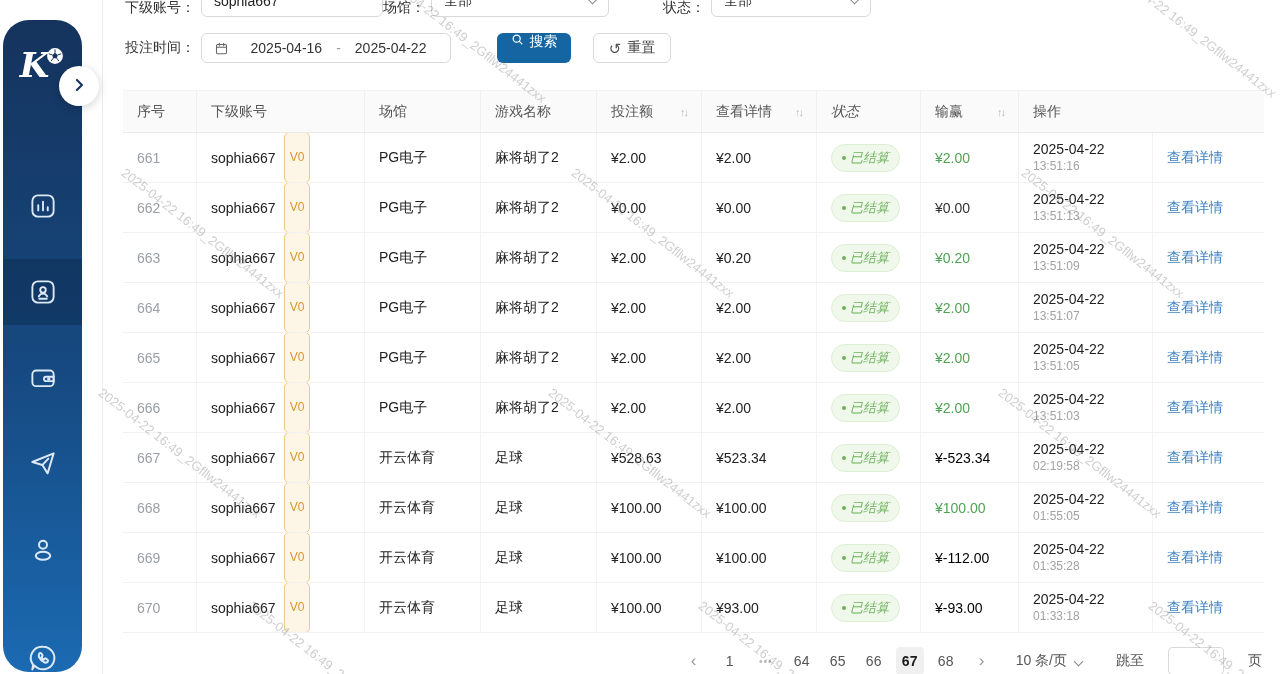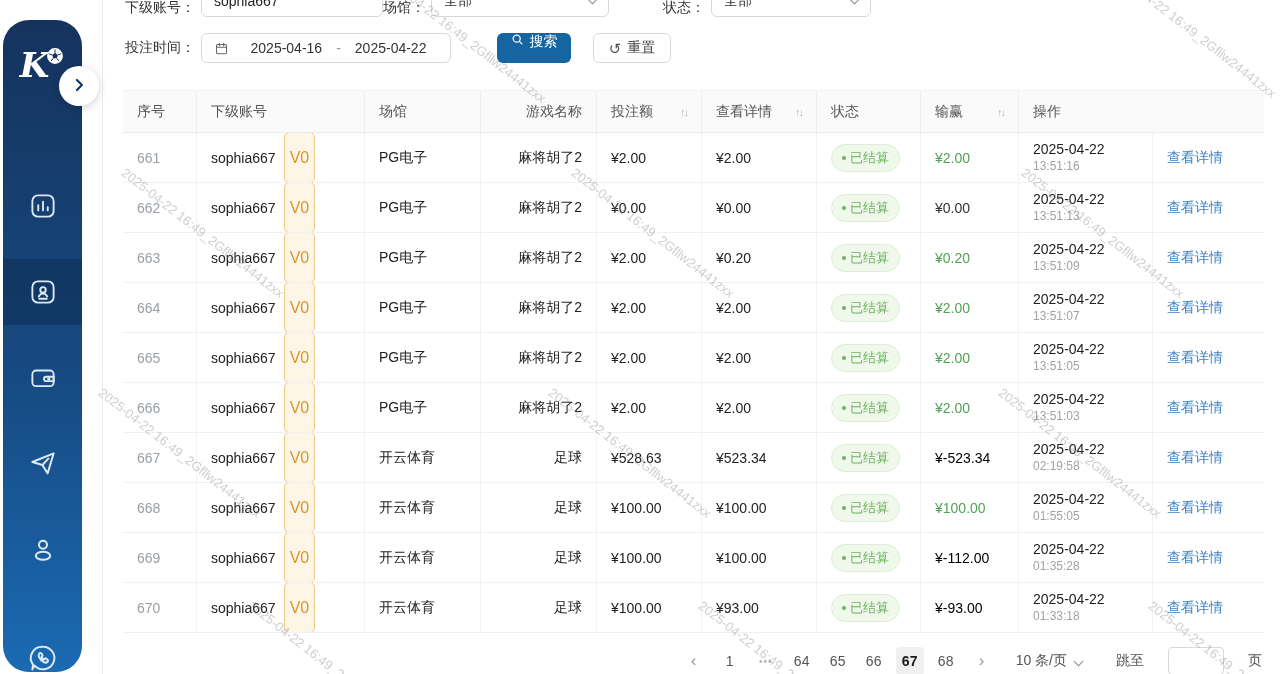--- a/index.html
+++ b/index.html
@@ -53,24 +53,24 @@
 
   
   .table { margin:26px 0 0 20px; width:1141px; border-top:1px solid #f2f2f2; font-size:14px; }
   .thead { display:flex; height:42px; background:#fafafa; border-bottom:1px solid #eaeaea; }
   .th { display:flex; align-items:center; padding:0 14px; color:#555; border-right:1px solid #efefef; }
   .th:last-child { border-right:none; }
   .sort { margin-left:auto; color:#b9b9b9; font-size:11px; letter-spacing:-2px; cursor:pointer; padding-left:6px; }
   .trow { display:flex; height:50px; border-bottom:1px solid #f1f1f1; background:#fff; }
   .td { display:flex; align-items:center; padding:0 14px; color:#222; border-right:1px solid #f3f3f3; overflow:hidden; }
   .td:last-child { border-right:none; }
-  .c0{width:74px;} .c1{width:168px;} .c2{width:116px;} .c3{width:116px;justify-content:flex-end;} .c4{width:105px;}
-  .c5{width:115px;} .c6{width:104px;} .c7{width:98px;} .c8{width:134px;} .c9{width:111px;}
+  .c0{width:74px;} .c1{width:168px;} .c2{width:116px;} .c3{width:116px;} .c4{width:105px;}
+  .c5{width:115px;} .c6{width:104px;font-style:italic;} .c7{width:98px;} .c8{width:134px;} .c9{width:111px;}
   .row-no { color:#9aa0a6; }
-  .badge { margin-left:8px; font-size:16px; color:#d9952c; background:#fdf6e7; border:1px solid #eccb8a;
+  .badge { margin-left:8px; font-size:12px; color:#d9952c; background:#fdf6e7; border:1px solid #eccb8a;
     border-radius:5px; padding:17px 5px; line-height:15px; }
   .pill { display:inline-flex; align-items:center; gap:4px; background:#f0f8ec; border:1px solid #ddefd4;
     color:#6db25b; border-radius:999px; padding:4px 10px; font-size:13px; }
   .pill .dot { width:4px; height:4px; border-radius:50%; background:currentColor; }
   .win.pos { color:#52a255; }
   .win.zero { color:#333; }
   .win.neg { color:#000000; }
   .dt { line-height:17px; }
   .dt .d { color:#222; }
   .dt .t { color:#a2a2a2; font-size:12px; }

